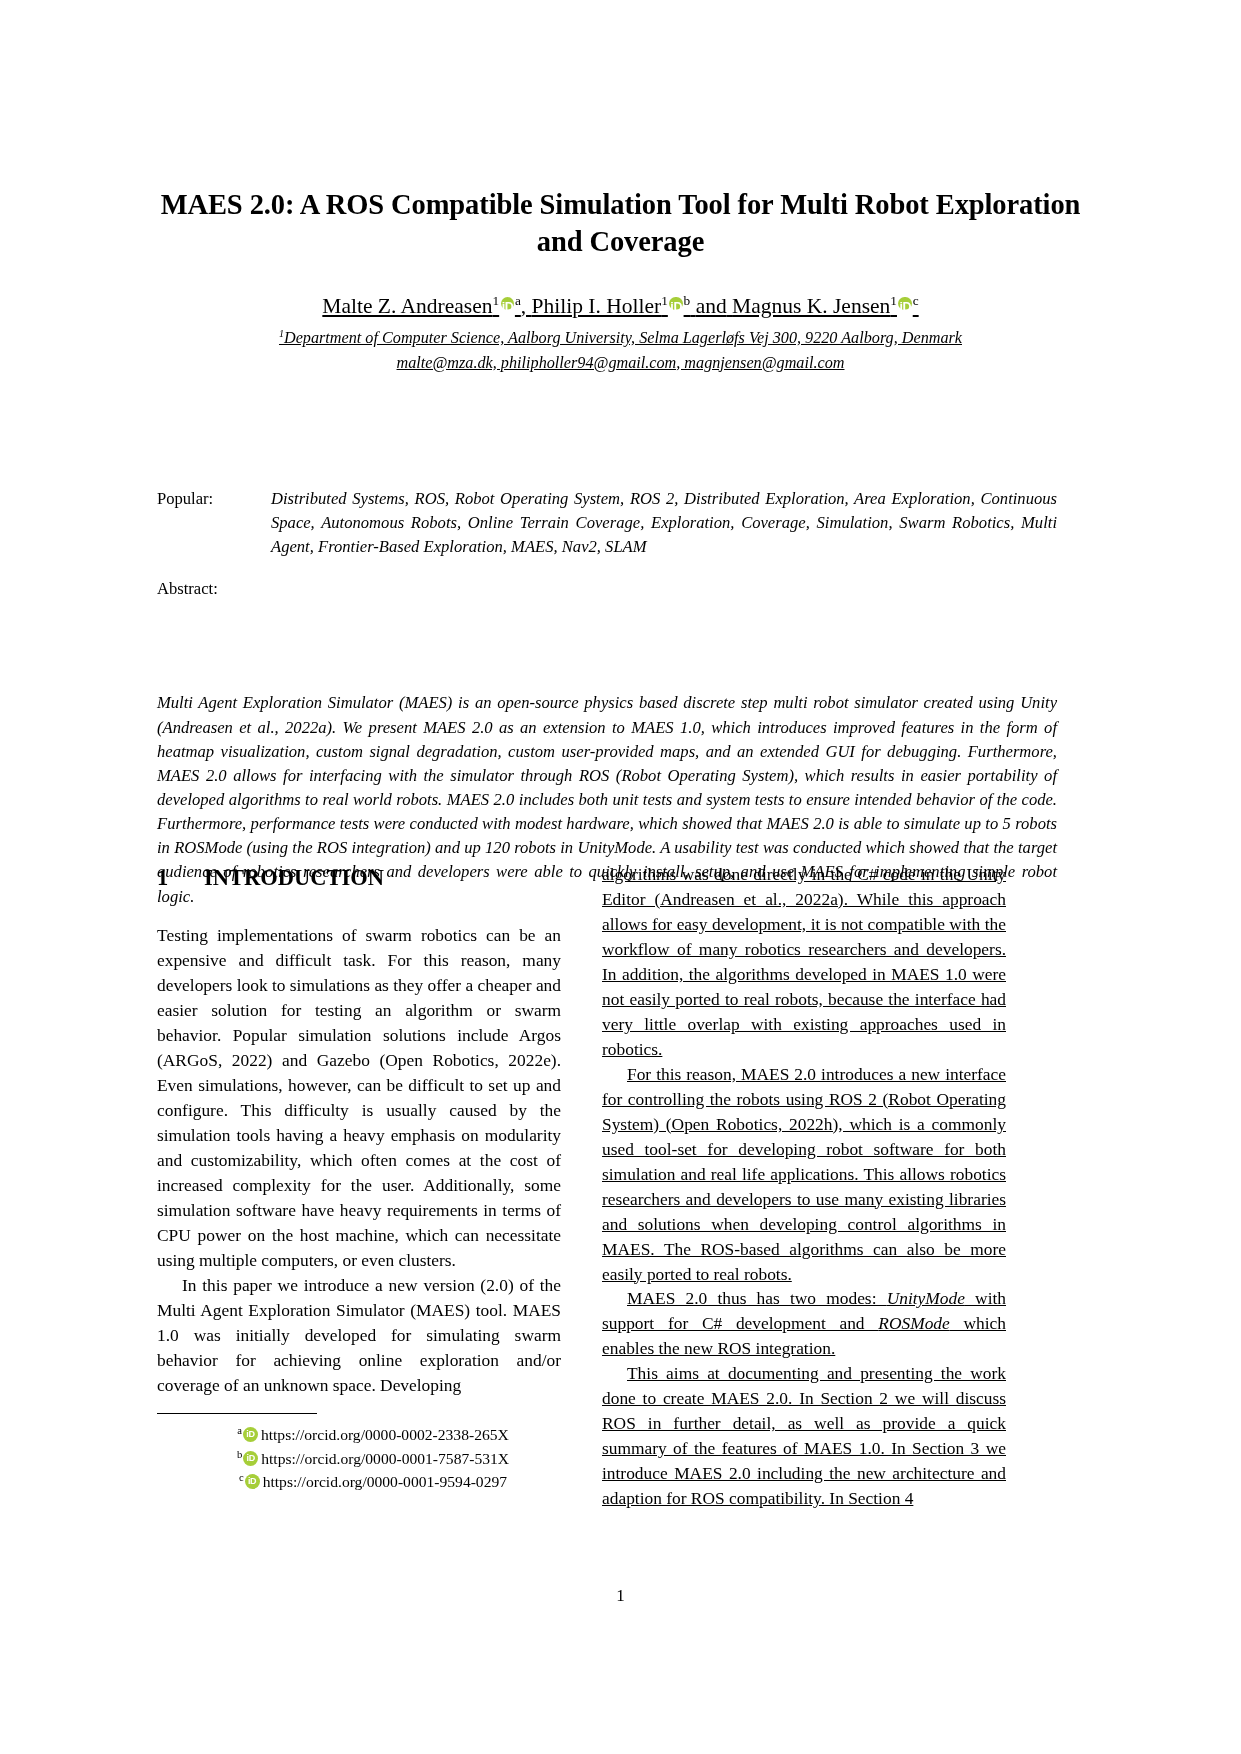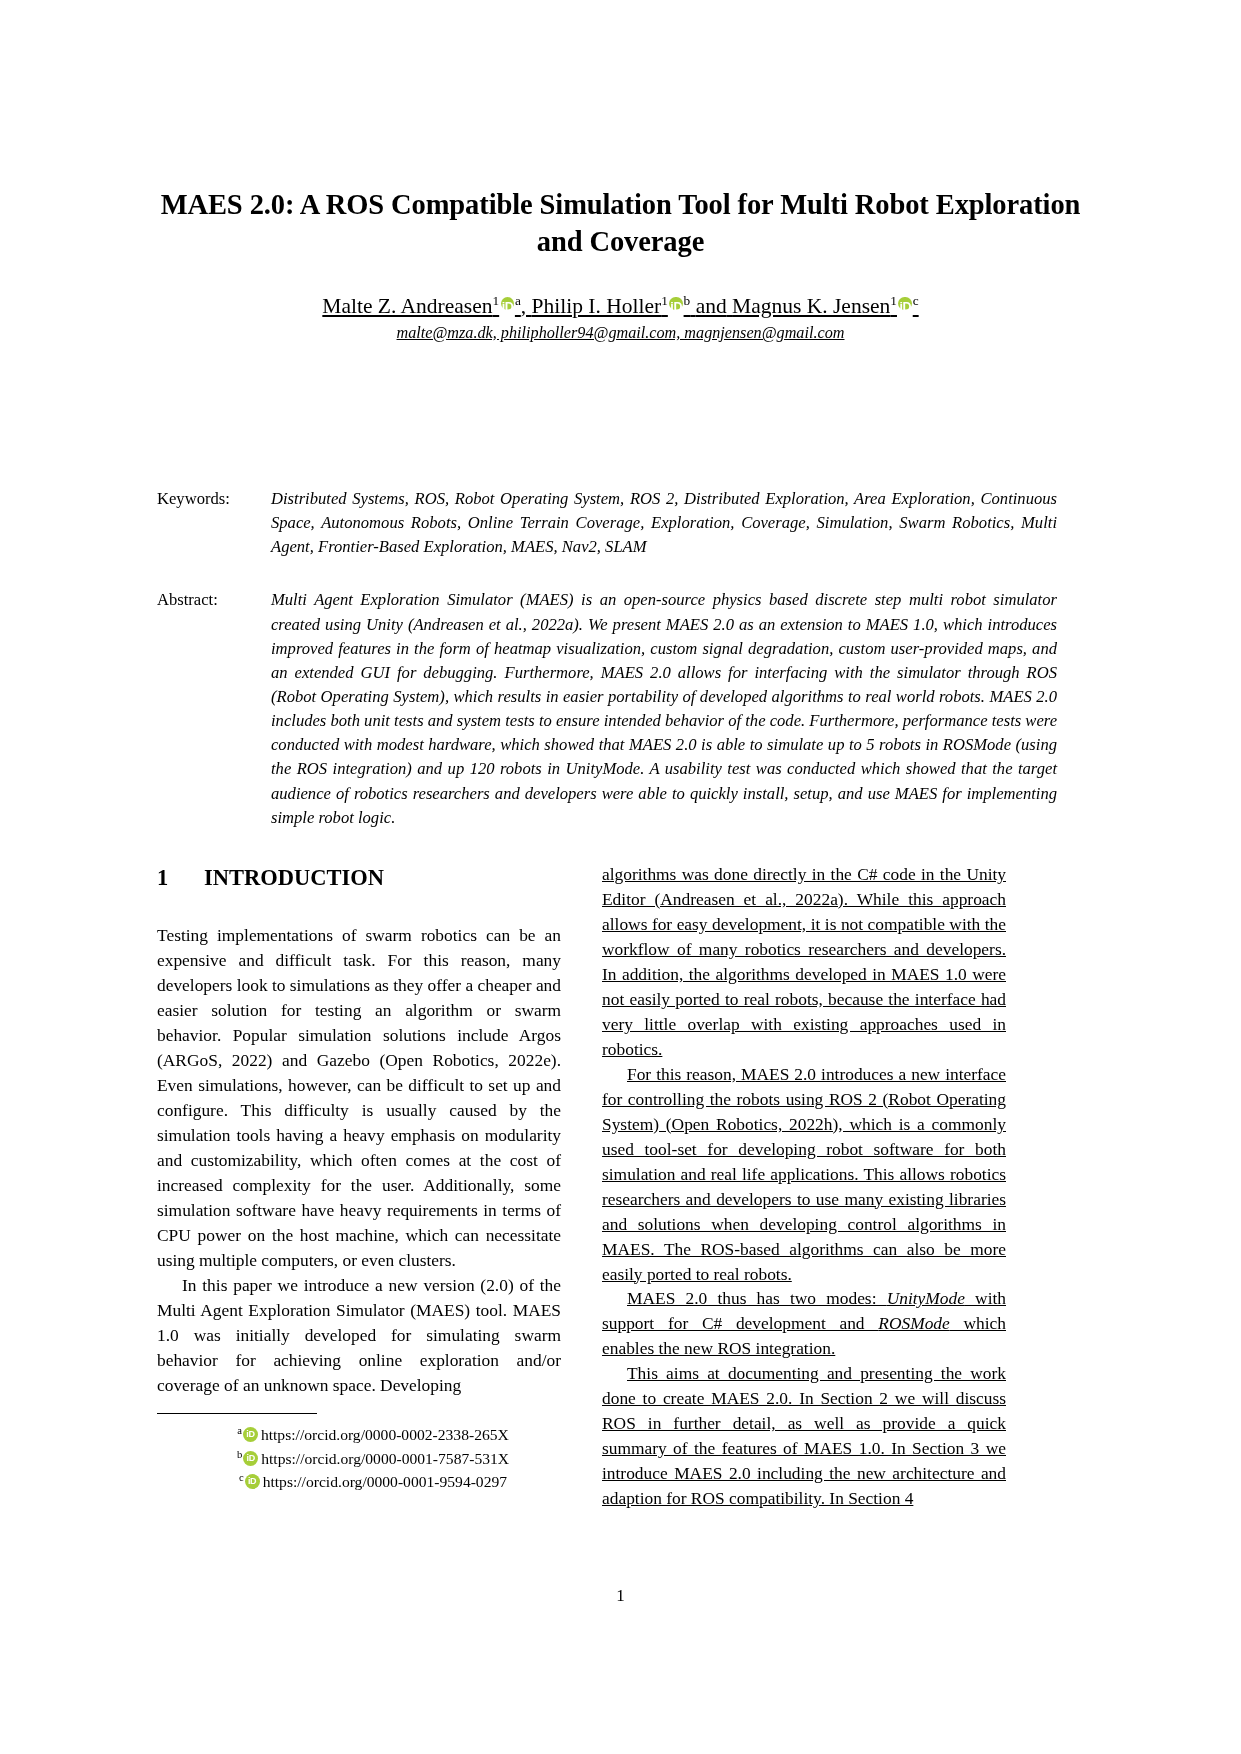--- a/index.html
+++ b/index.html
@@ -113,21 +113,22 @@
     position: absolute;
     top: 487px;
     left: 157px;
     width: 900px;
   }
   .meta-row {
     display: flex;
     align-items: flex-start;
   }
   .meta-row + .meta-row {
-    margin-top: 29px;
+    margin-top: 18px;
+    flex-direction: column;
   }
   .meta-label {
     width: 114px;
     flex: 0 0 114px;
     font-size: 16.6px;
     line-height: 1.455;
   }
   .meta-body {
     flex: 1 1 auto;
     font-size: 16.6px;
@@ -211,26 +212,27 @@
 <div class="page">
 
   <div class="title-block">
     <h1 class="paper-title">MAES 2.0: A ROS Compatible Simulation Tool for Multi Robot Exploration and Coverage</h1>
   </div>
 
   <div class="authors-block">
     <div class="authors-line">
       <span class="nb"><span>Malte Z. Andreasen</span><sup>1</sup><span class="orcid"></span><sup>a</sup></span><span>, </span><span class="nb"><span>Philip I. Holler</span><sup>1</sup><span class="orcid"></span><sup>b</sup></span><span>&nbsp;</span><span>and</span><span>&nbsp;</span><span class="nb"><span>Magnus K. Jensen</span><sup>1</sup><span class="orcid"></span><sup>c</sup></span>
     </div>
+    <div class="affiliation"><sup>1</sup><span>Department of Computer Science, Aalborg University, Selma Lagerløfs Vej 300, 9220 Aalborg, Denmark</span></div>
     <div class="emails">malte@mza.dk, philipholler94@gmail.com, magnjensen@gmail.com</div>
   </div>
 
   <div class="meta-block">
     <div class="meta-row">
-      <div class="meta-label">Keywords:</div>
+      <div class="meta-label">Popular:</div>
       <div class="meta-body">Distributed Systems, ROS, Robot Operating System, ROS 2, Distributed Exploration, Area Exploration, Continuous Space, Autonomous Robots, Online Terrain Coverage, Exploration, Coverage, Simulation, Swarm Robotics, Multi Agent, Frontier-Based Exploration, MAES, Nav2, SLAM</div>
     </div>
     <div class="meta-row">
       <div class="meta-label">Abstract:</div>
       <div class="meta-body">Multi Agent Exploration Simulator (MAES) is an open-source physics based discrete step multi robot simulator created using Unity (Andreasen et al., 2022a). We present MAES 2.0 as an extension to MAES 1.0, which introduces improved features in the form of heatmap visualization, custom signal degradation, custom user-provided maps, and an extended GUI for debugging. Furthermore, MAES 2.0 allows for interfacing with the simulator through ROS (Robot Operating System), which results in easier portability of developed algorithms to real world robots. MAES 2.0 includes both unit tests and system tests to ensure intended behavior of the code. Furthermore, performance tests were conducted with modest hardware, which showed that MAES 2.0 is able to simulate up to 5 robots in ROSMode (using the ROS integration) and up 120 robots in UnityMode. A usability test was conducted which showed that the target audience of robotics researchers and developers were able to quickly install, setup, and use MAES for implementing simple robot logic.</div>
     </div>
   </div>
 
   <div class="col col-left">
     <div class="section-head">

